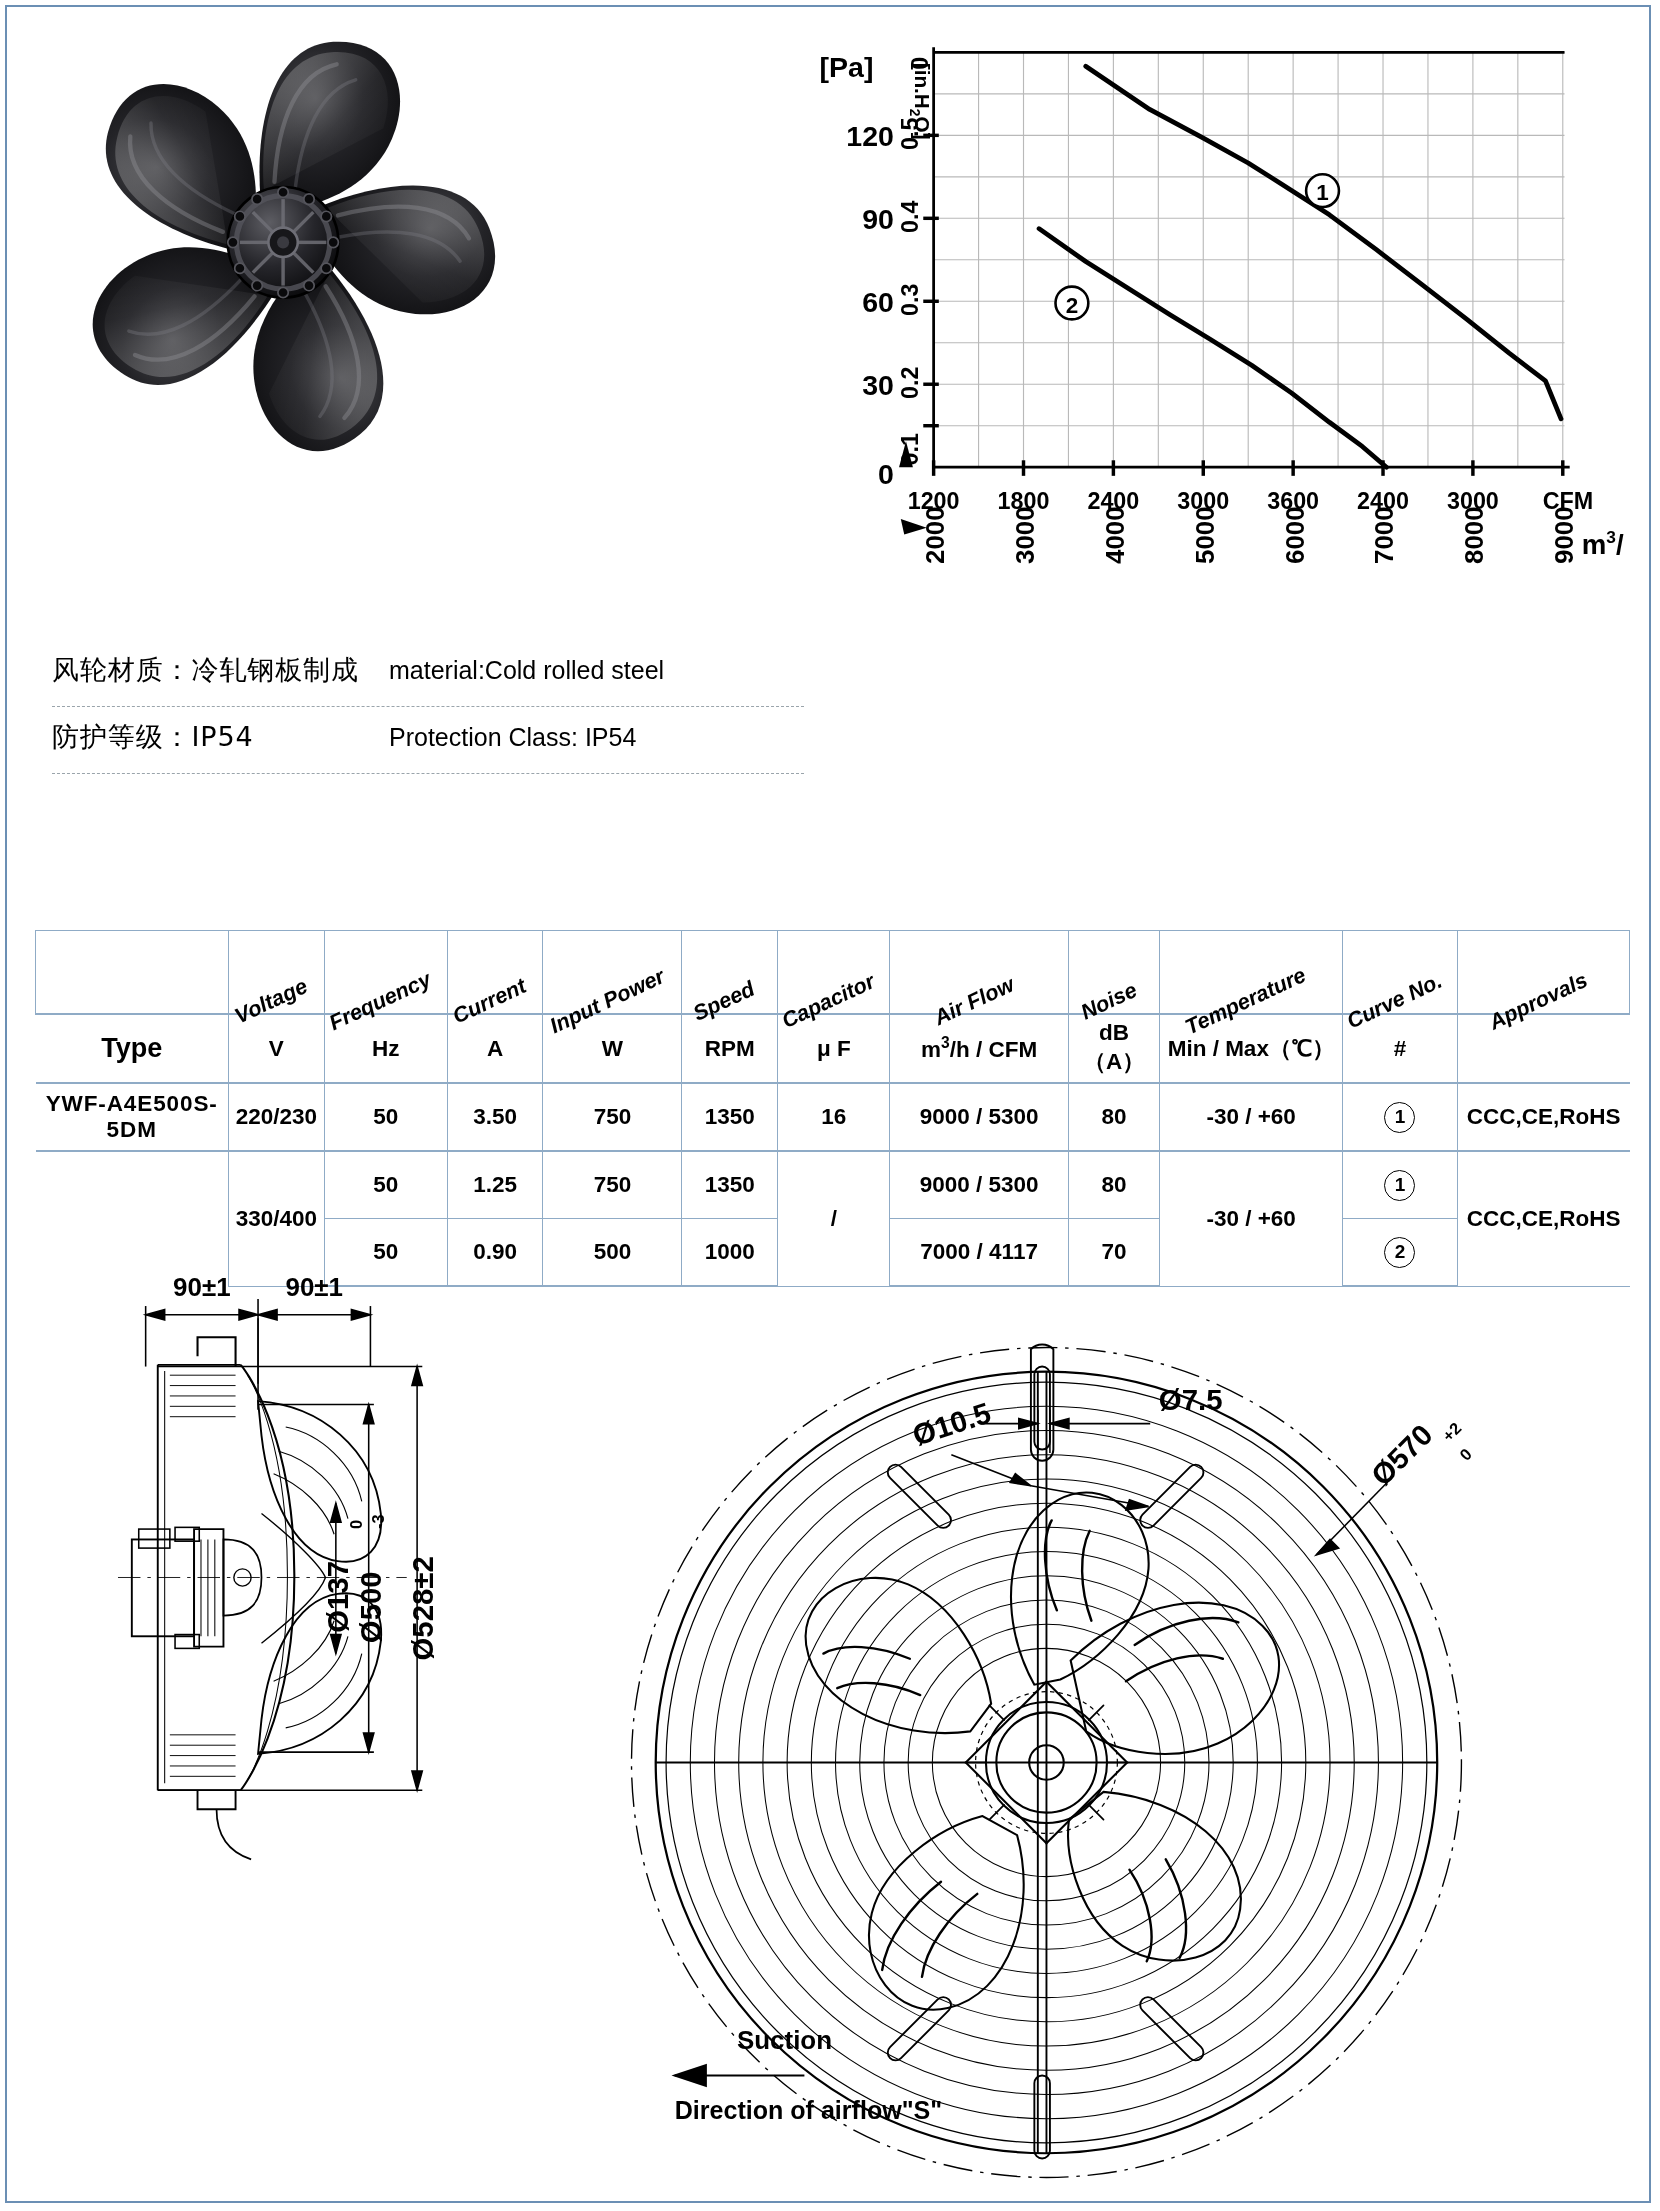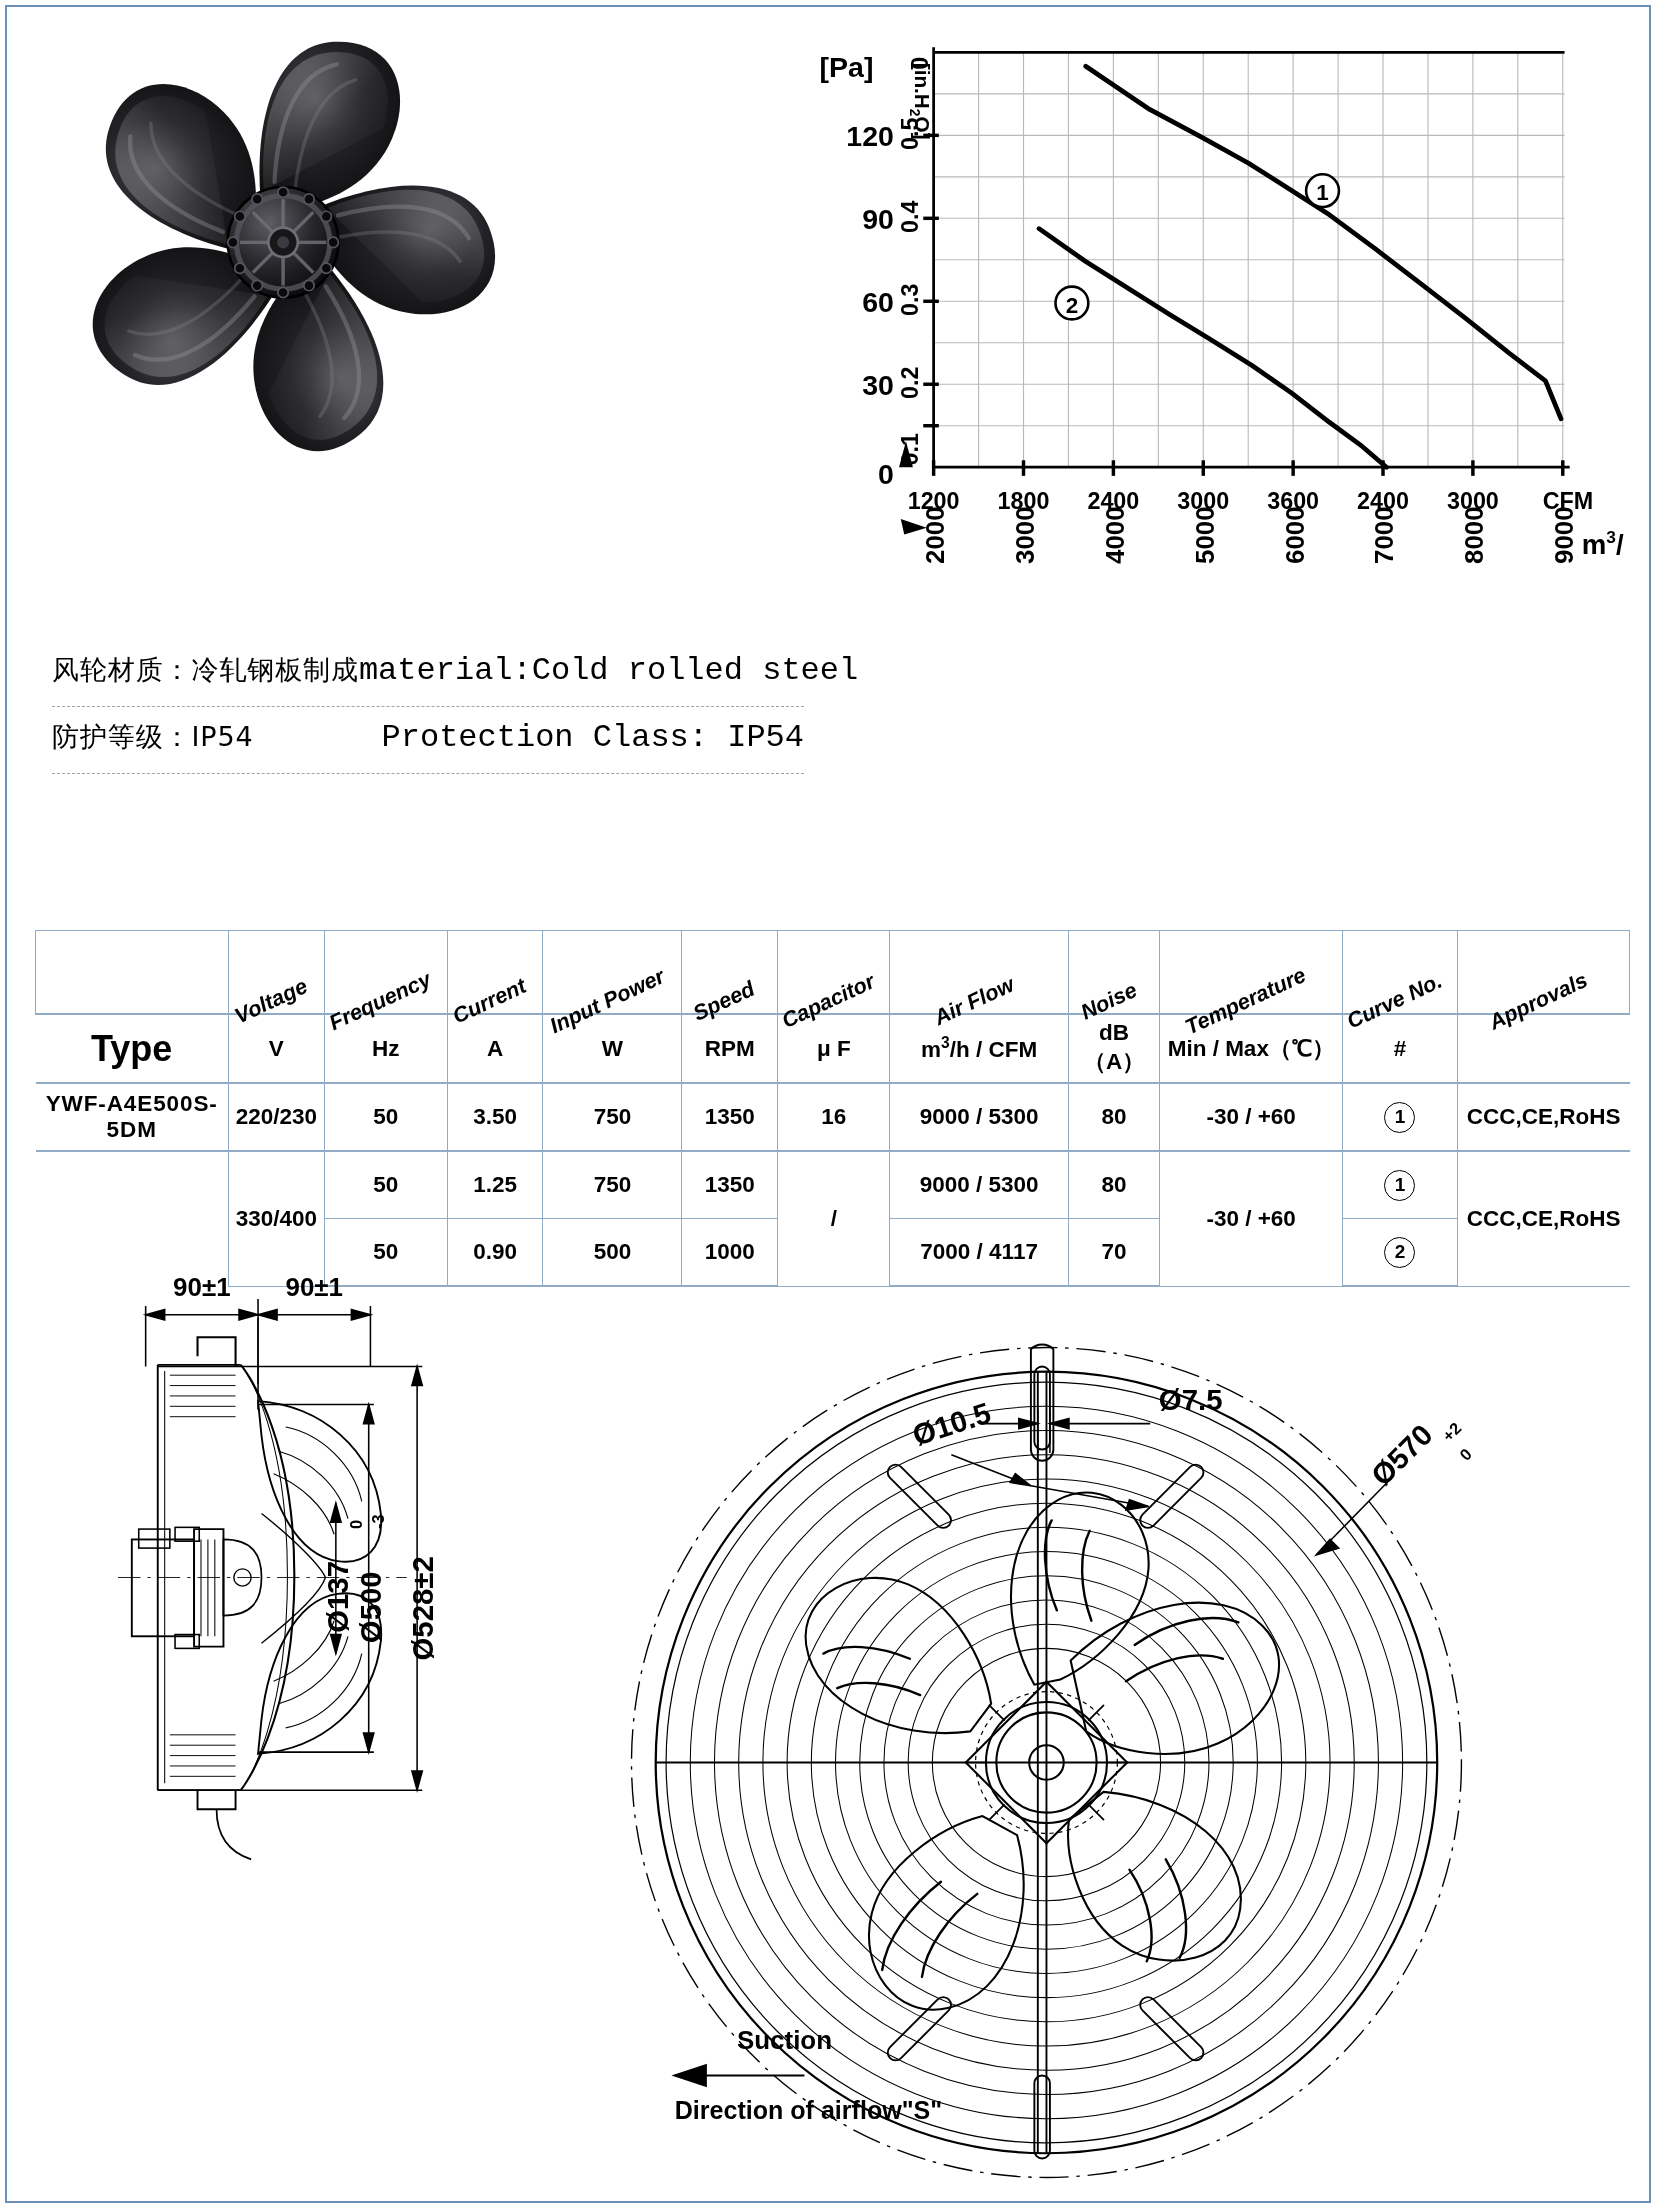--- a/index.html
+++ b/index.html
@@ -14,38 +14,38 @@
   
   #fan-photo { position:absolute; left:48px; top:26px; width:484px; height:571px; }
   #fan-photo svg { width:100%; height:100%; display:block; }
 
   
   #spec-list { position:absolute; left:52px; top:640px; width:752px; }
   .spec-row { display:flex; align-items:baseline; height:54px;
      border-bottom:0.9px dashed #9aa4ab;margin-top:12px; }
   .spec-cn { width:337px; font-family:"DejaVu Sans", sans-serif; font-size:27px;
      letter-spacing:0.9px; white-space:nowrap; }
-  .spec-en { flex:1; font-family:Liberation Mono, monospace; font-size:32px; white-space:nowrap; }
+  .spec-en { flex:1; font-family:Liberation Sans, sans-serif; font-size:25px; white-space:nowrap; }
 
   
   #perf-chart { position:absolute; left:804px; top:35px; width:821px; height:536px;text-decoration:underline; }
   #perf-chart svg { width:100%; height:100%; display:block; }
 
   
   #data-table { position:absolute; left:35px; top:930px; width:1595px; }
   table.spec-table { border-collapse:collapse; width:100%;
      font-family:"Liberation Sans Narrow","Liberation Sans",sans-serif; }
   table.spec-table td, table.spec-table th { border:0.9px solid #8fabc6; text-align:center;
      font-weight:bold; font-size:22.5px; padding:0; }
   .hdr-rot-row td { border:none; height:82px; vertical-align:bottom; position:relative; }
   .rot-lbl { display:inline-block; transform:rotate(-25deg); transform-origin:center bottom;
      font-size:21.6px; font-weight:bold; white-space:nowrap; font-style:italic;
      font-family:"Liberation Sans", sans-serif; }
   .unit-row td { height:67px; font-size:26px; }
-  .unit-row td.type-cell { font-size:36px; }
+  .unit-row td.type-cell { font-size:27px; }
   .data-row td { height:66px; font-size:26px; }
   .model-cell { font-size:30px; letter-spacing:0.9px; }
   .topline { border-top:2.6px solid #8fabc6 !important; }
   .botline { border-bottom:2.6px solid #8fabc6 !important; }
   .nb-b { border-bottom:none !important; }
   .nb-l { border-left:none !important; }
   .nb-r { border-right:none !important; }
   .sup3 { font-size:15.6px; vertical-align:super; }
   .circ { display:inline-block; width:29px; height:29px; line-height:28px;
      border:1.7px solid #000; border-radius:50%; font-size:19px; }

